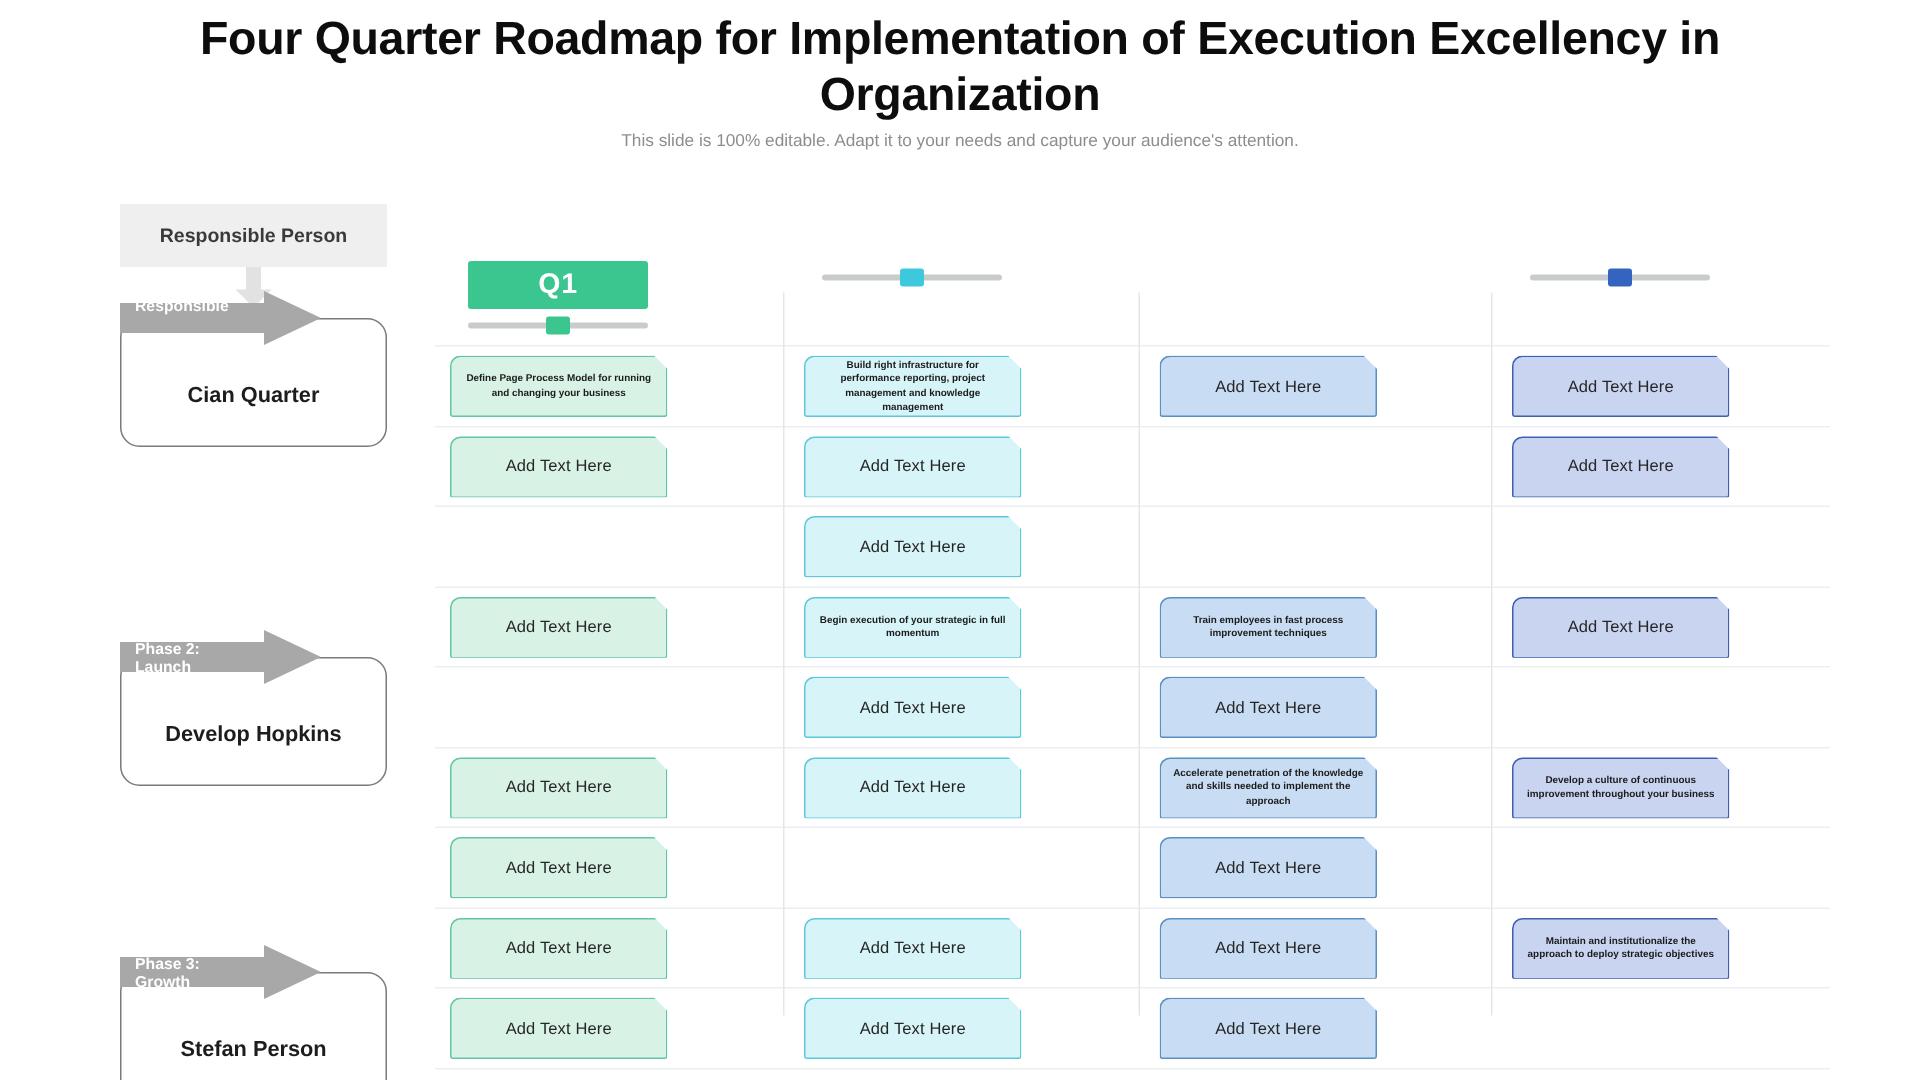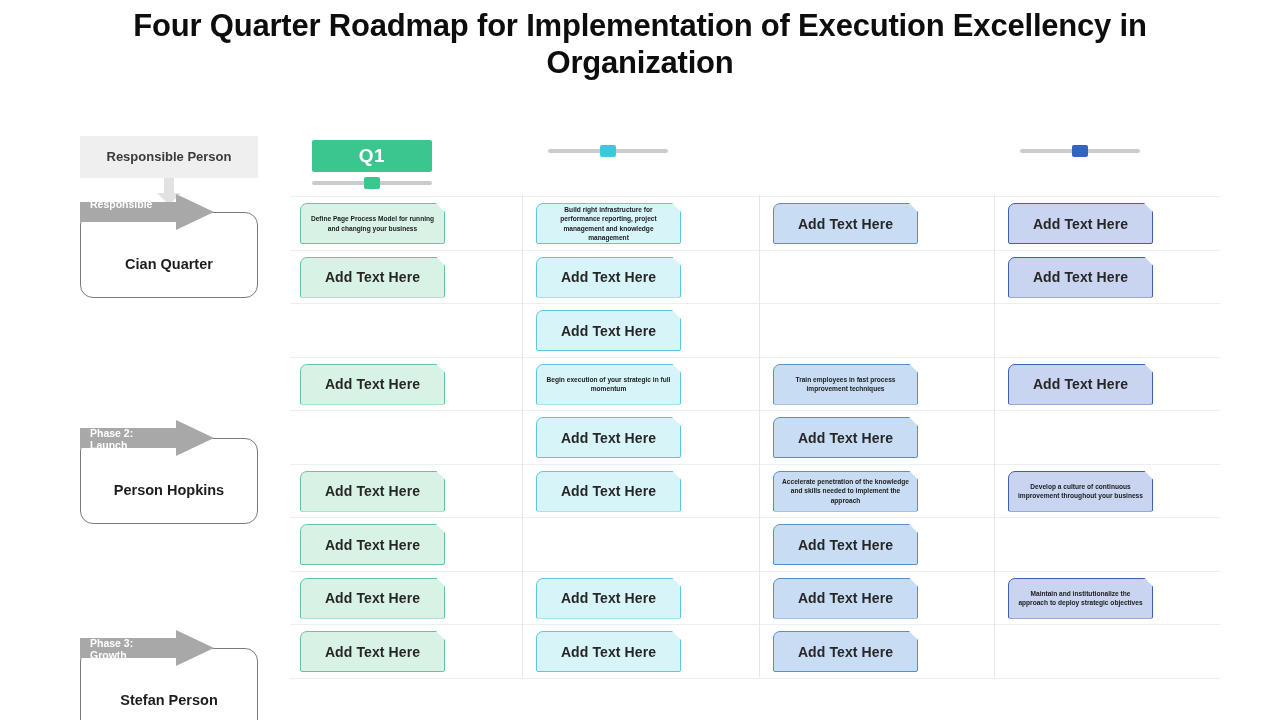--- a/index.html
+++ b/index.html
@@ -48,21 +48,21 @@
   }
   .phase-label {
     position:absolute; left:10px; width:110px;
     font-size:10.5px; font-weight:bold; color:#ffffff; line-height:1.18;
     z-index:4; pointer-events:none;
   }
 
   
   .grid { position:absolute; left:290px; top:140px; width:930px; }
 
-  .q-head-row { position:relative; height:56px; }
+  .q-head-row { position:relative; height:56px;margin-top:34px; }
   .q-head {
     position:absolute; top:0; width:120px;
   }
   .q-chip {
     width:120px; height:32px; border-radius:2px;
     display:flex; align-items:center; justify-content:center;
     font-size:19px; font-weight:bold; color:#fff; letter-spacing:0.5px;
   }
   .q-slider { position:relative; width:120px; height:12px; margin-top:5px; }
   .q-track {
@@ -82,40 +82,41 @@
   .cell { position:absolute; top:6px; width:145px; height:41px; }
   .card {
     position:relative; width:145px; height:41px;
     border-width:1px; border-style:solid;
     border-radius:7px 0 2px 2px;
     display:flex; align-items:center; justify-content:center;
     text-align:center;
     clip-path: polygon(0 0, calc(100% - 9px) 0, 100% 9px, 100% 100%, 0 100%);
   }
   .card .ph {
-    font-size:14px; font-weight:bold; color:#262626; letter-spacing:0.1px;
+    font-size:11px; font-weight:normal; color:#262626; letter-spacing:0.1px;
   }
   .card .long {
     font-size:6.6px; font-weight:bold; color:#1b1b1b; line-height:1.42;
     padding:0 7px;
   }
 
   
   .q1 .card { background:#d8f3e6; border-color:#63c6a2; }
   .q2 .card { background:#d7f4f8; border-color:#5bc9da; }
   .q3 .card { background:#c8ddf3; border-color:#5b8fc4; }
   .q4 .card { background:#c8d4f0; border-color:#3f5fb0; }
 </style>
 </head>
 <body>
 
 <div class="slide">
 
   <div class="title-block">
     <div class="slide-title">Four Quarter Roadmap for Implementation of Execution Excellency in Organization</div>
+    <div class="slide-subtitle">This slide is 100% editable. Adapt it to your needs and capture your audience's attention.</div>
   </div>
 
   <div class="left-col">
     <div class="resp-header">Responsible Person</div>
     <svg class="down-arrow" viewBox="0 0 28 28">
       <polygon points="9,0 19,0 19,15 26,15 14,27 2,15 9,15" fill="#e2e2e2"></polygon>
     </svg>
     <div id="persons">
         <div class="person-block">
           <div class="person-card" style="top: 34px;">
@@ -124,21 +125,21 @@
           <div style="position: absolute; left: 0px; top: 16px; width: 134px; height: 36px;"><svg viewBox="0 0 134 36" width="134" height="36">
               <polygon points="0,8 96,8 96,0 134,18 96,36 96,28 0,28" fill="#a8a8a8"></polygon>
             </svg></div>
           <div class="phase-label" style="top: 8px;">
             <div>Phase 1:</div>
             <div>Responsible</div>
           </div>
         </div>
         <div class="person-block">
           <div class="person-card" style="top: 260px;">
-            <div class="person-name">Person Hopkins</div>
+            <div class="person-name">Develop Hopkins</div>
           </div>
           <div style="position: absolute; left: 0px; top: 242px; width: 134px; height: 36px;"><svg viewBox="0 0 134 36" width="134" height="36">
               <polygon points="0,8 96,8 96,0 134,18 96,36 96,28 0,28" fill="#a8a8a8"></polygon>
             </svg></div>
           <div class="phase-label" style="top: 249px;">
             <div>Phase 2:</div>
             <div>Launch</div>
           </div>
         </div>
         <div class="person-block">

